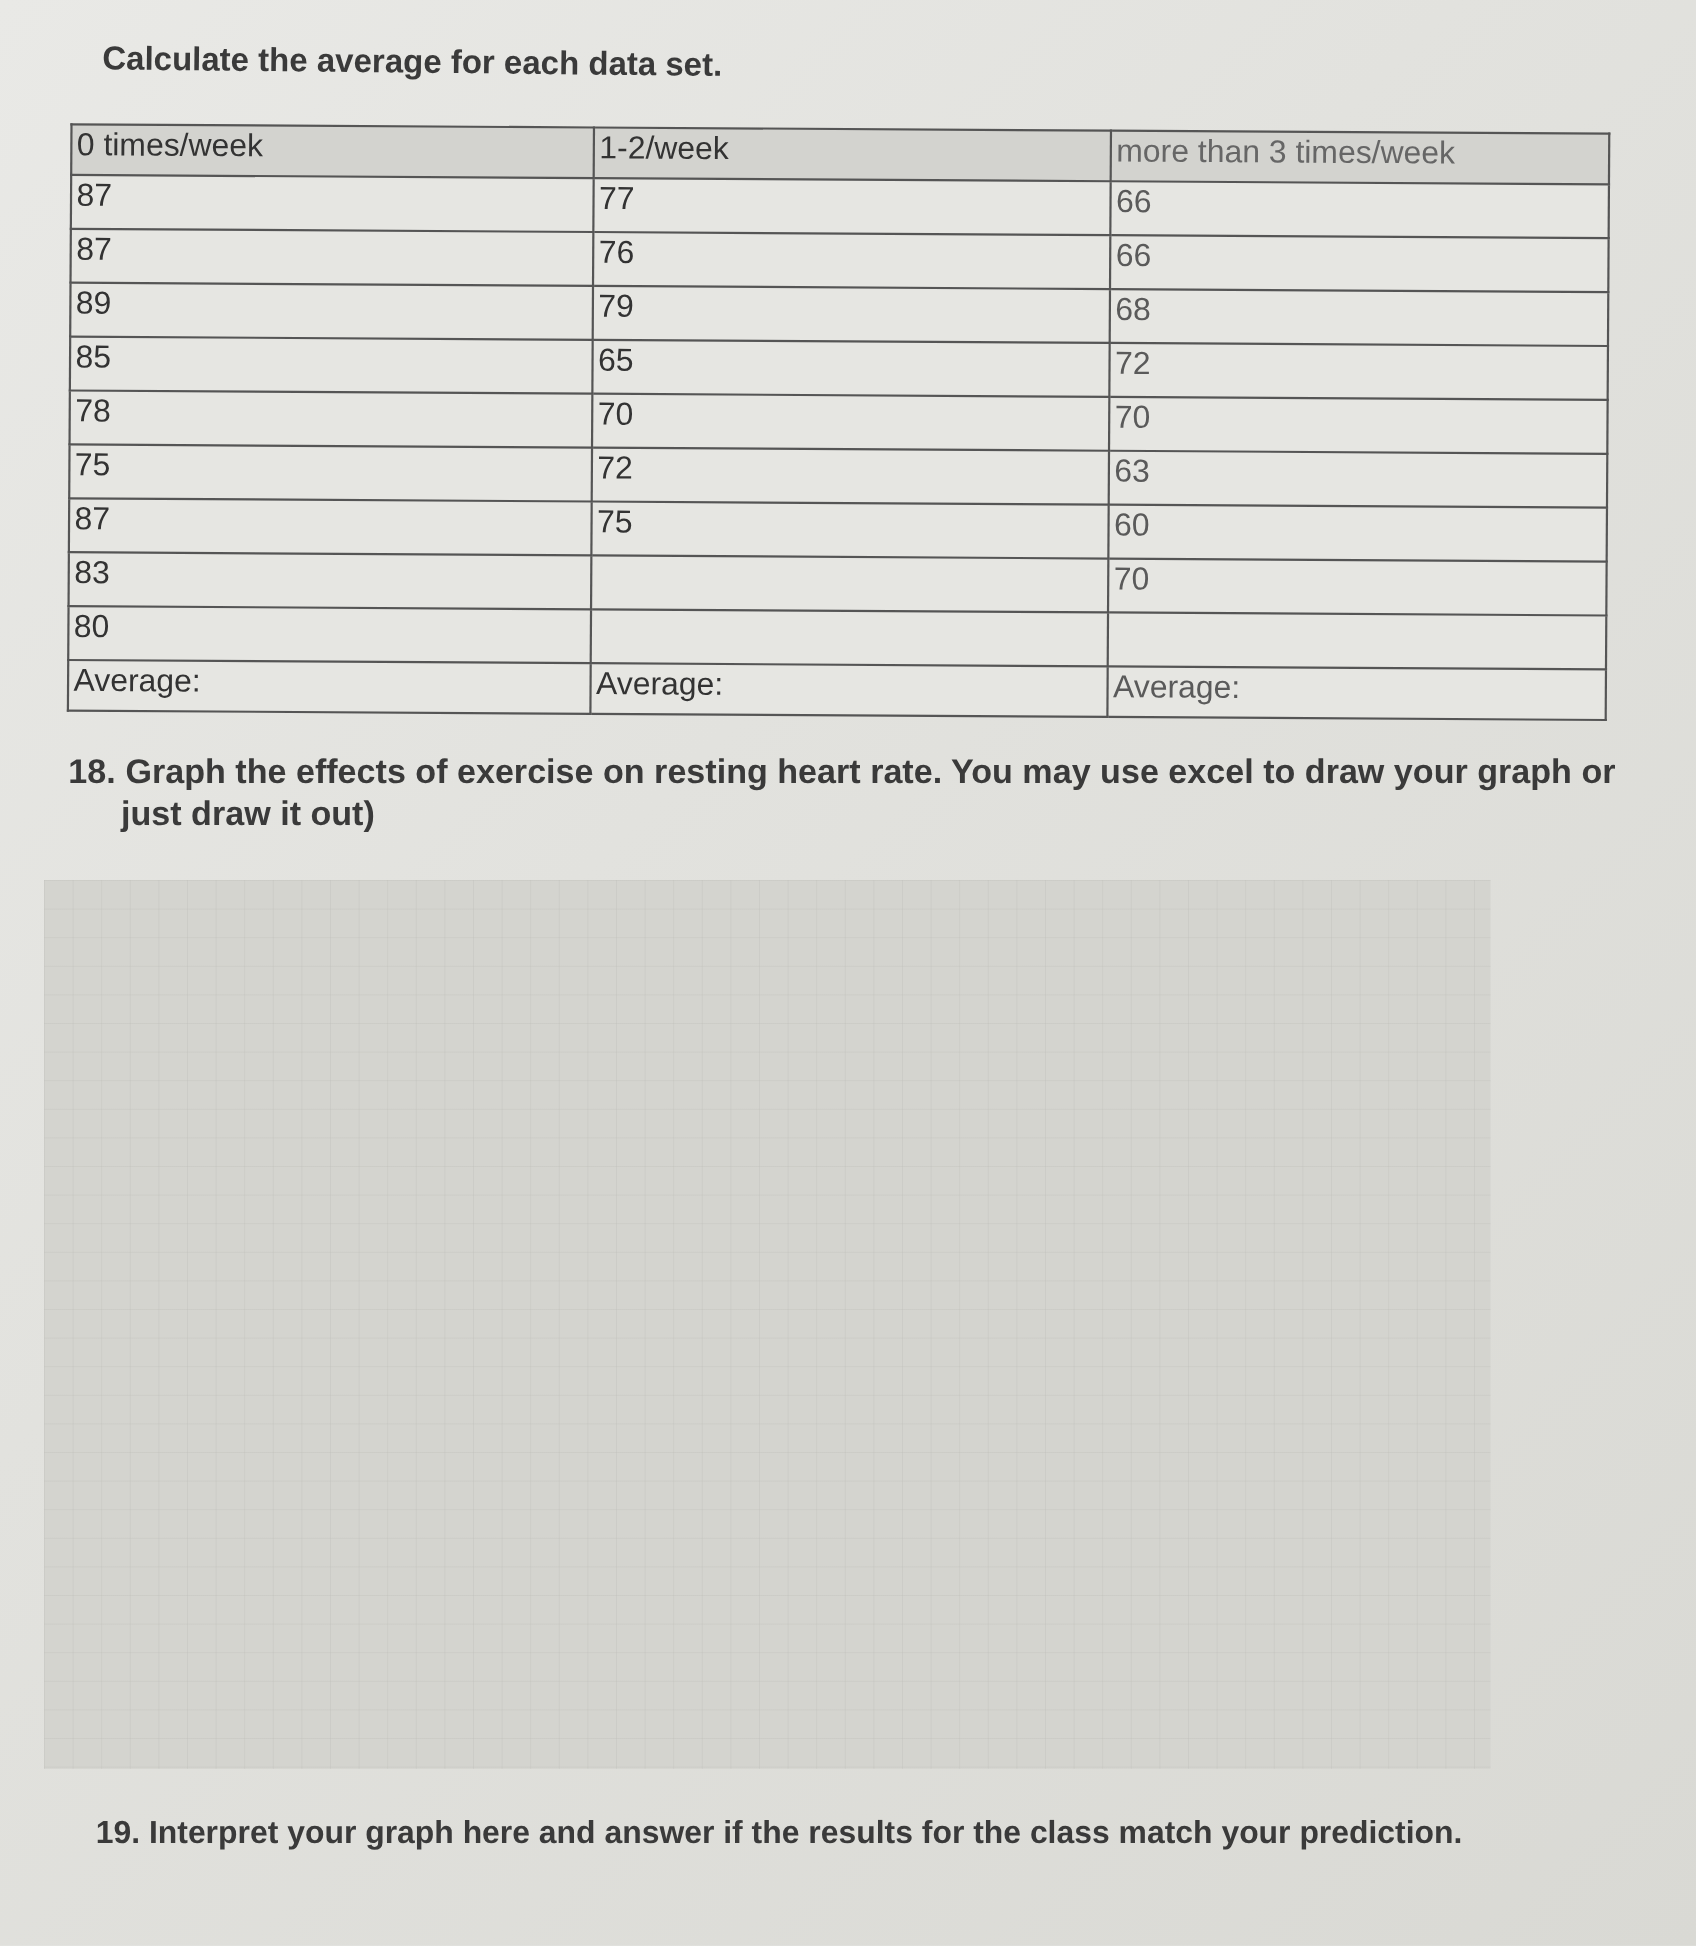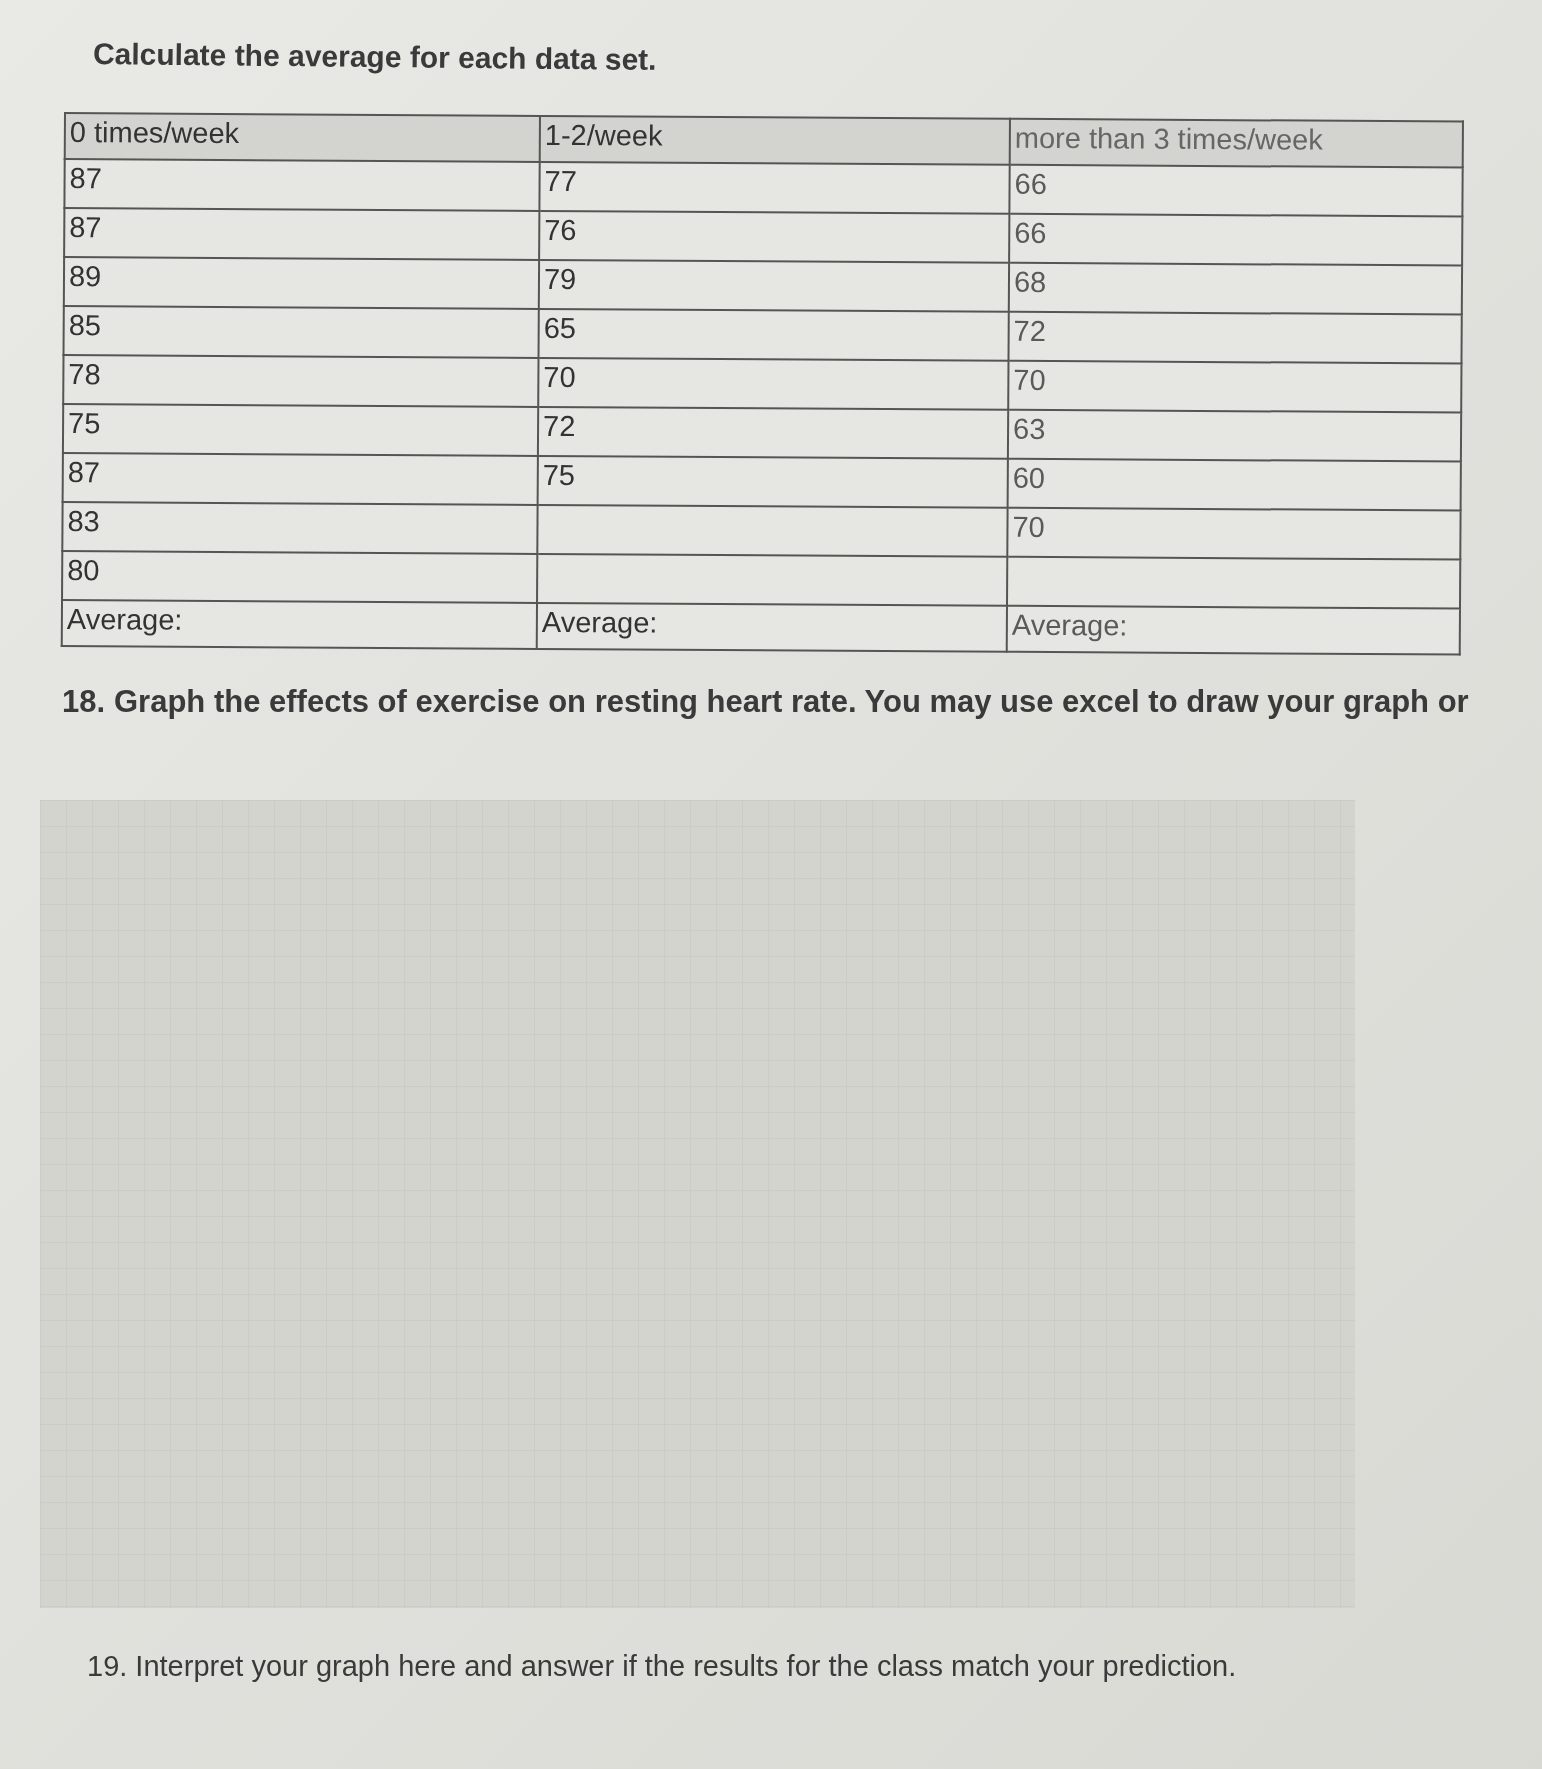--- a/index.html
+++ b/index.html
@@ -44,21 +44,21 @@
   .graph-area {
     position: absolute; left: 40px; top: 800px; width: 1315px; height: 808px;
     background-color: #d4d4cf;
     background-image:
       linear-gradient(rgba(190,190,185,0.35) 1px, transparent 1px),
       linear-gradient(90deg, rgba(190,190,185,0.35) 1px, transparent 1px);
     background-size: 26px 26px;
   }
   .q19 {
     position: absolute; left: 87px; top: 1650px;
-    font-size: 29px; font-weight: normal; color: #3a3a3a;
+    font-size: 29px; font-weight: bold; color: #3a3a3a;
   }
 </style>
 </head>
 <body>
 
 <div class="instruction">Calculate the average for each data set.</div>
 
 <table class="data-table">
   <thead>
     <tr>
@@ -116,17 +116,18 @@
     <tr class="avg-row">
       <td>Average:</td>
       <td>Average:</td>
       <td class="c2">Average:</td>
     </tr>
   </tbody>
 </table>
 
 <div class="q18">
   <span class="num">18.</span><span>Graph the effects of exercise on resting heart rate. You may use excel to draw your graph or</span>
+  <span class="indent">just draw it out)</span>
 </div>
 
 <div class="graph-area"></div>
 
 <div class="q19">19. Interpret your graph here and answer if the results for the class match your prediction.</div>
 
 </body></html>

